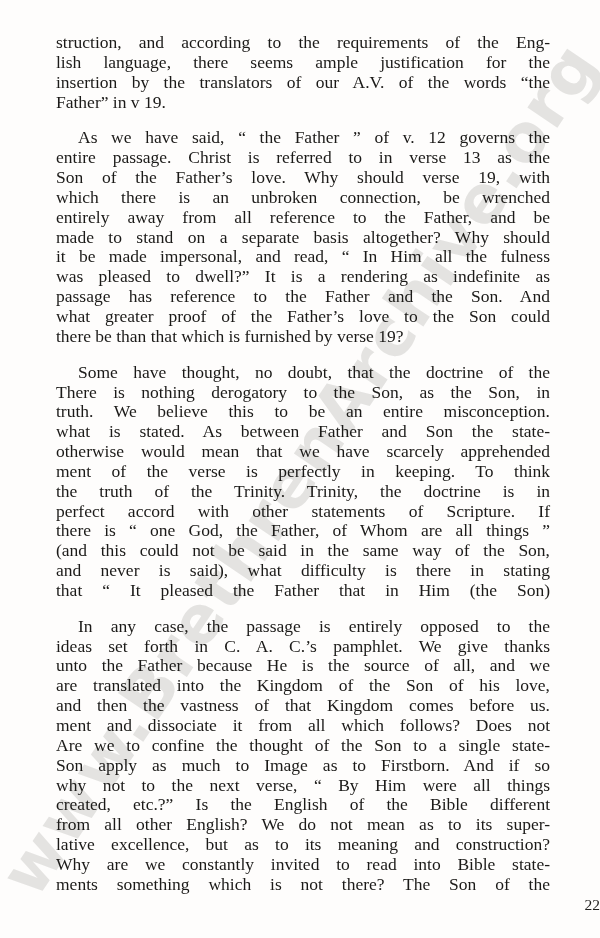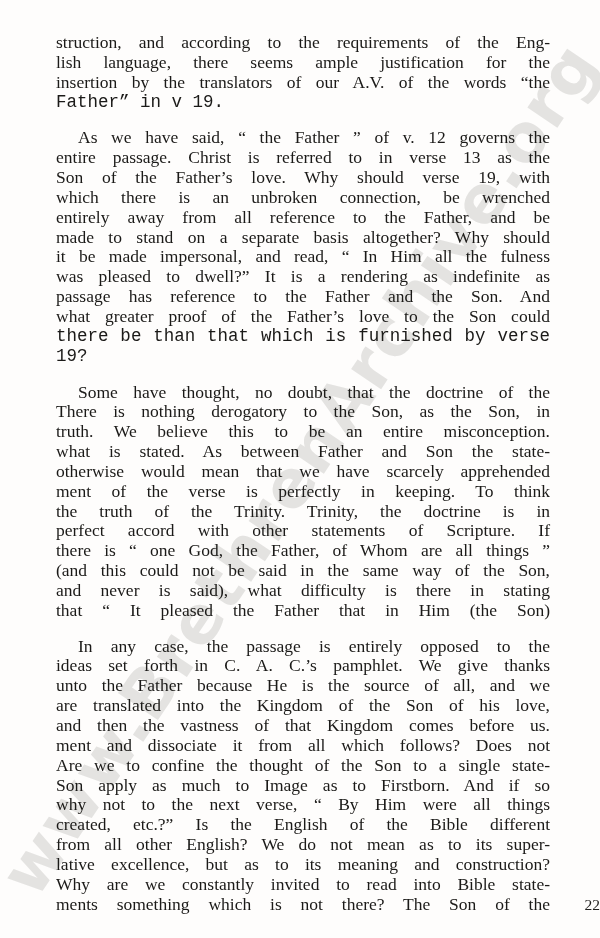--- a/index.html
+++ b/index.html
@@ -37,21 +37,21 @@
     color: #1b1a18;
     font-size: 17.5px;
     line-height: 19.85px;
     z-index: 1;
   }
   .para { margin: 16px; }
   .line {
     text-align: justify;
     text-align-last: justify;
   }
-  .line.last-left { text-align-last: left; font-family: Liberation Mono, monospace; }
+  .line.last-left { text-align-last: left; }
   .line.first-indent { text-indent: 22px; }
   .page-number {
     position: absolute;
     left: 0;
     right: 0;
     top: 896px;
     text-align: right;
     font-size: 15.5px;
     color: #201f1d;
     z-index: 1;

